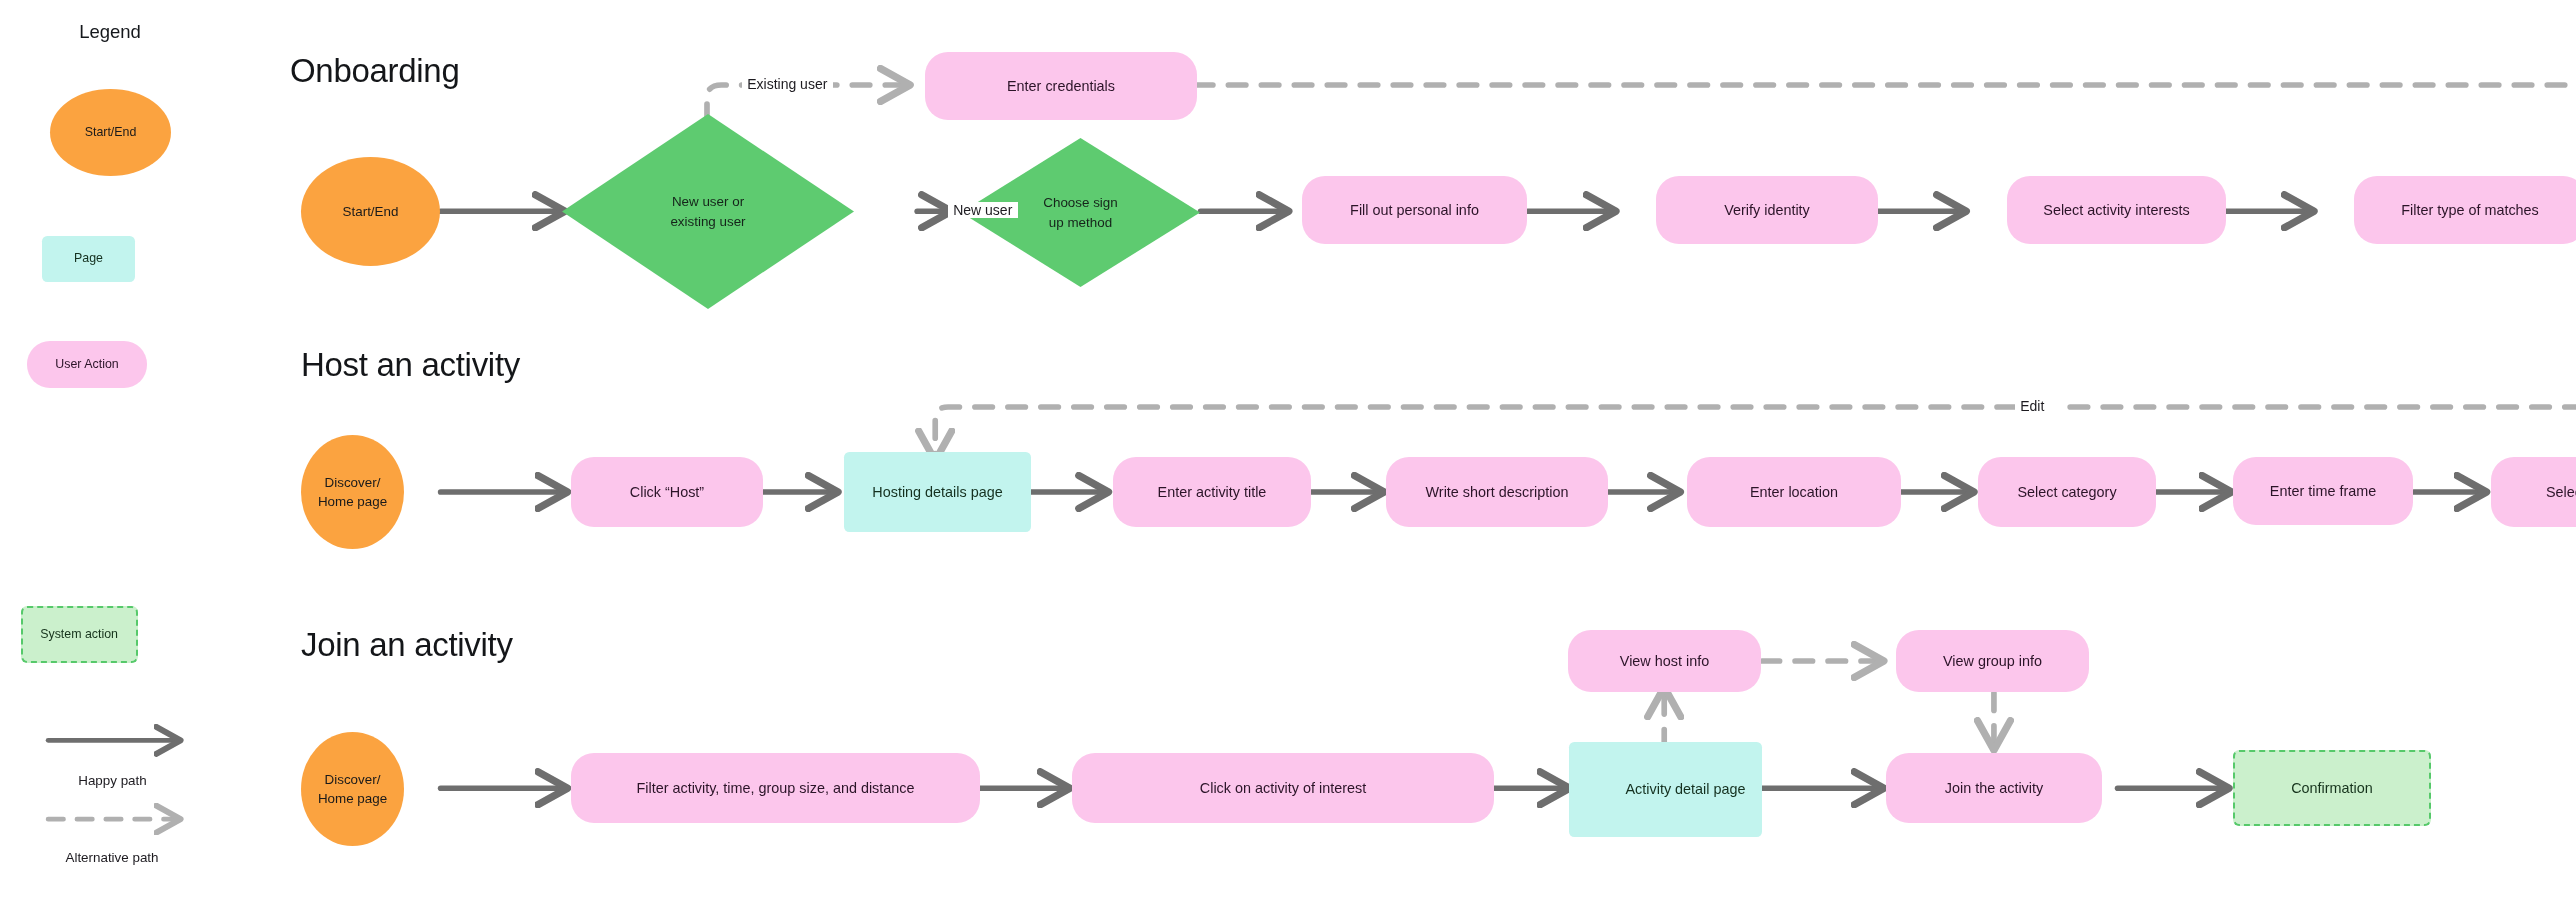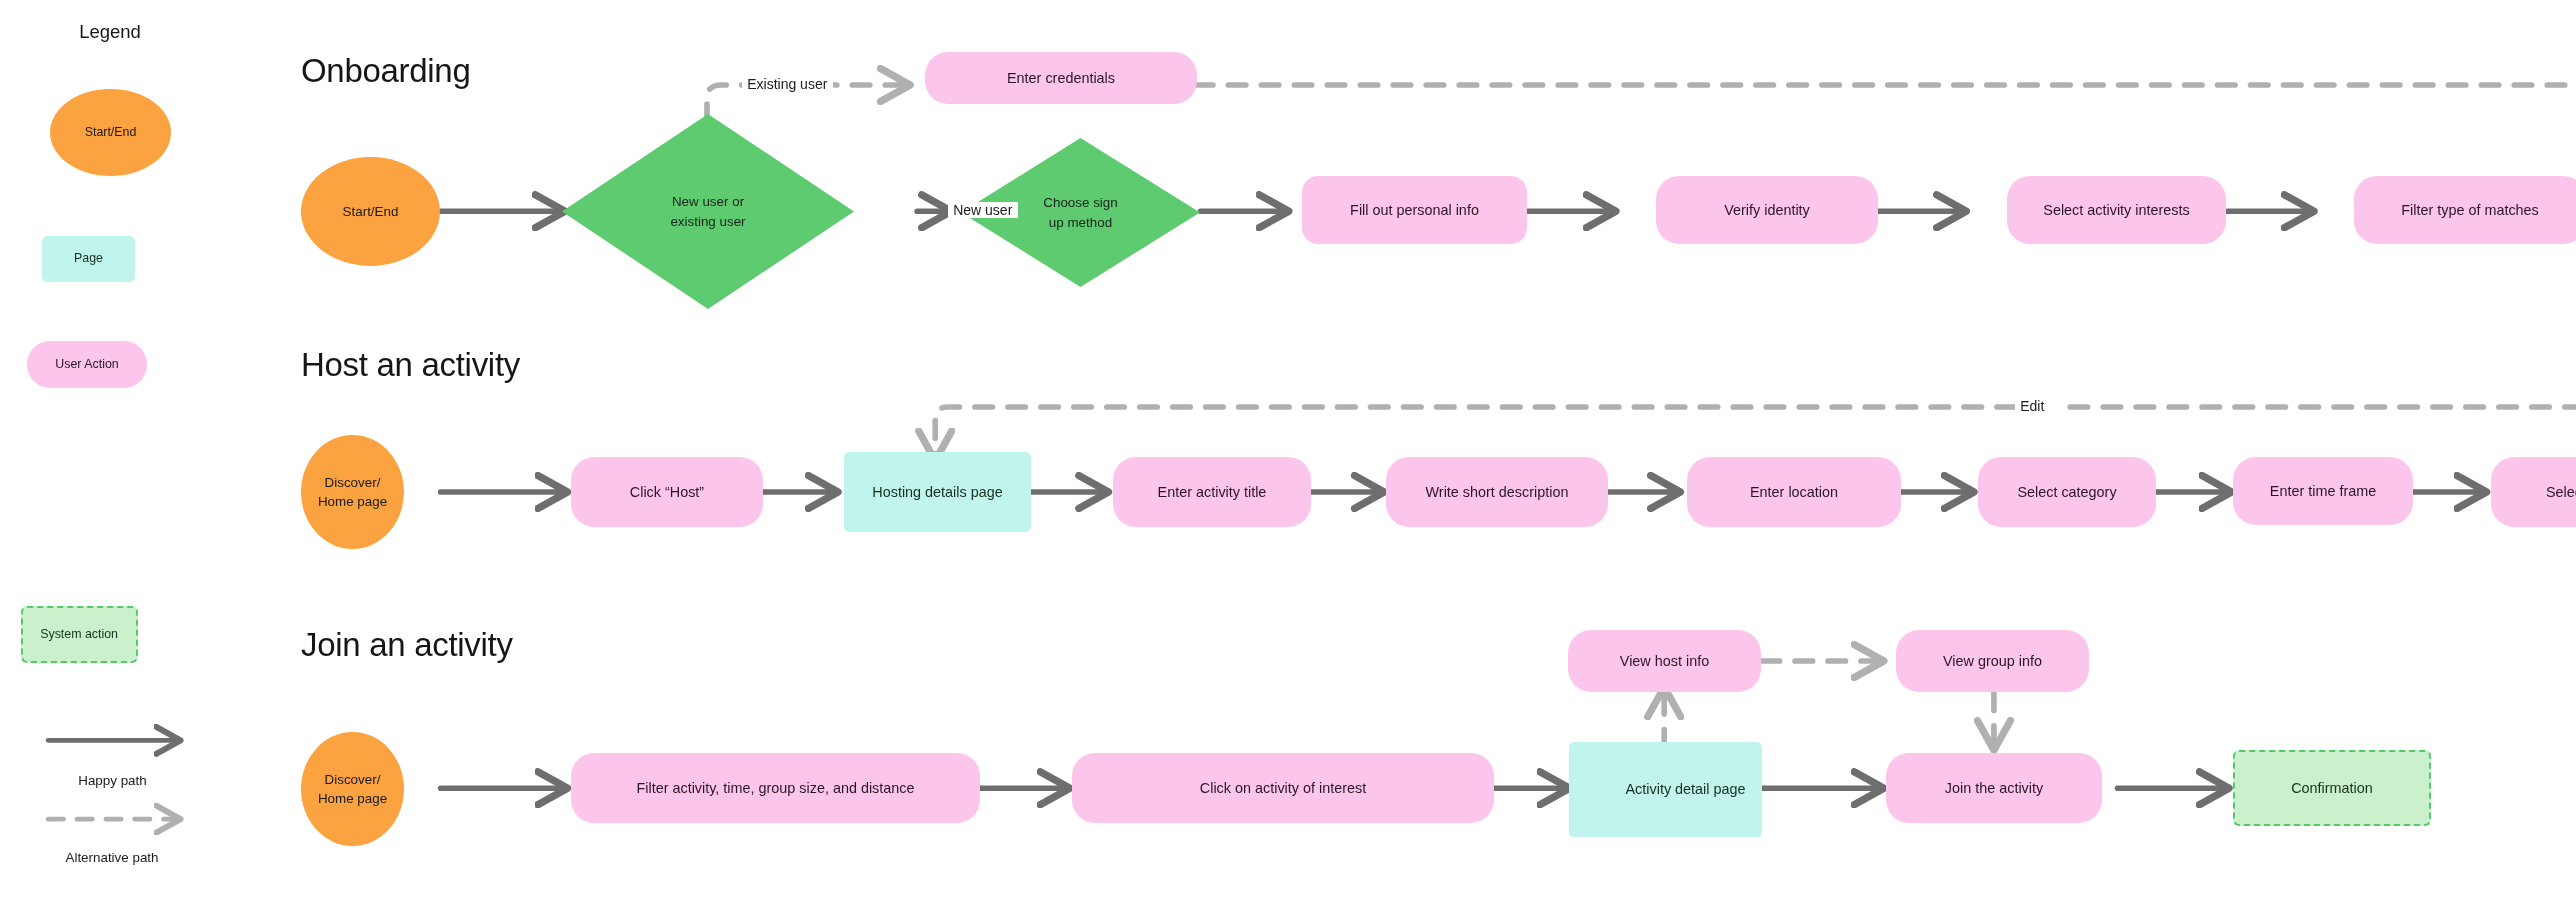--- a/index.html
+++ b/index.html
@@ -201,45 +201,45 @@
       <path d="M 93,1437 L 345,1437"></path>
     </g>
     <g stroke="#B0B0B0" stroke-width="9" fill="none" stroke-linecap="round" stroke-dasharray="30 26" marker-end="url(#ah-dash)">
       <path d="M 93,1590 L 345,1590"></path>
     </g>
   </svg>
 
   <div class="legend-label" style="left:38px; top:773px; width:149px;">Happy path</div>
   <div class="legend-label" style="left:27px; top:850px; width:170px;">Alternative path</div>
 
-  <div class="section-title" style="left:301px; top:52px;">Onboarding</div>
+  <div class="section-title" style="left:290px; top:52px;">Onboarding</div>
   <div class="section-title" style="left:301px; top:346px;">Host an activity</div>
   <div class="section-title" style="left:301px; top:626px;">Join an activity</div>
 
   <div class="node n-terminal" style="left:301px; top:157px; width:139px; height:109px; font-size:13.4px;">
     <span class="txt">Start/End</span>
   </div>
 
   <div class="node n-decision" style="left:562px; top:114px; width:292px; height:195px; font-size:13.4px;">
     <span class="diamond"></span>
     <span class="txt">New user or
 existing user</span>
   </div>
 
   <div class="node n-decision" style="left:961px; top:138px; width:239px; height:149px; font-size:13.4px;">
     <span class="diamond"></span>
     <span class="txt">Choose sign
 up method</span>
   </div>
 
-  <div class="node n-action" style="left:925px; top:52px; width:272px; height:52px; font-size:14.4px;">
+  <div class="node n-action" style="left:925px; top:52px; width:272px; height:68px; font-size:14.4px;">
     <span class="txt">Enter credentials</span>
   </div>
 
-  <div class="node n-action" style="left:1302px; top:176px; width:225px; height:68px; font-size:14.4px;border-radius:16px;">
+  <div class="node n-action" style="left:1302px; top:176px; width:225px; height:68px; font-size:14.4px;">
     <span class="txt">Fill out personal info</span>
   </div>
 
   <div class="node n-action" style="left:1656px; top:176px; width:222px; height:68px; font-size:14.4px;">
     <span class="txt">Verify identity</span>
   </div>
 
   <div class="node n-action" style="left:2007px; top:176px; width:219px; height:68px; font-size:14.4px;">
     <span class="txt">Select activity interests</span>
   </div>

